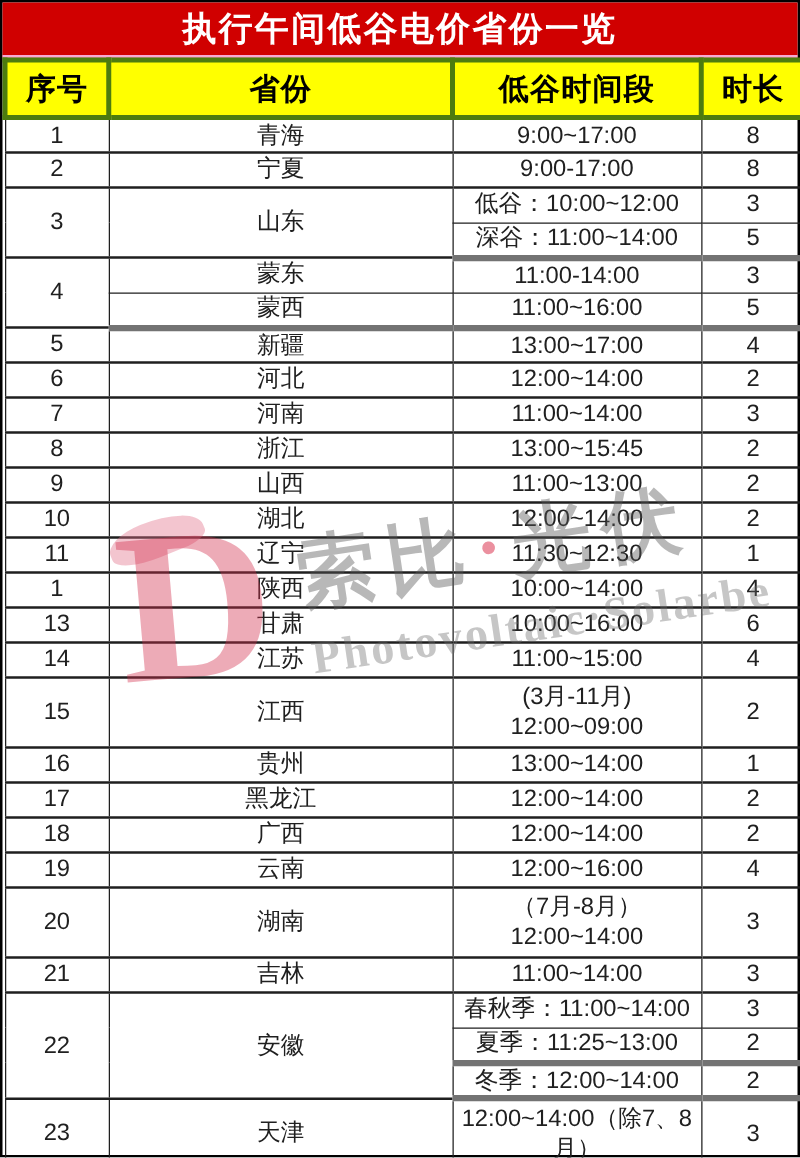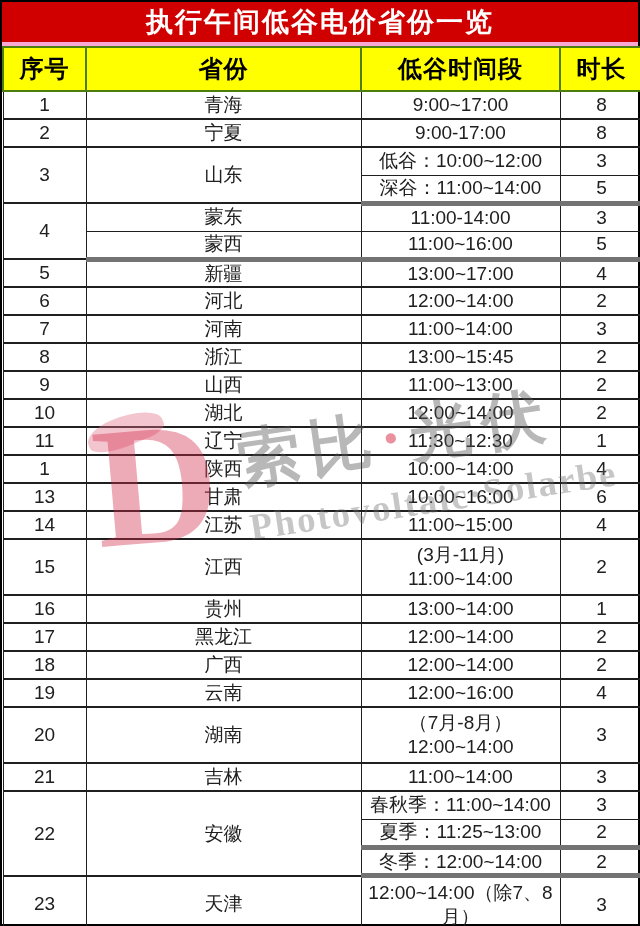--- a/index.html
+++ b/index.html
@@ -3,27 +3,27 @@
 <meta charset="utf-8">
 <style>
   html,body{margin:0;padding:0;}
   body{
     width:640px;height:926px;background:#ffffff;position:relative;overflow:hidden;
     font-family:"Liberation Sans","DejaVu Sans",sans-serif;
   }
   .frame{position:absolute;inset:0;width:640px;height:926px;box-sizing:border-box;border:2px solid #000;}
   .title-bar{
     height:44px;background:#d00000;color:#ffffff;display:flex;align-items:center;justify-content:center;
-    font-size:27px;font-weight:bold;letter-spacing:2px;box-sizing:border-box;border-bottom:4px solid #f9a8d4;
+    font-size:27px;font-weight:bold;letter-spacing:2px;box-sizing:border-box;border-bottom:2px solid #f9a8d4;
   }
   table{border-collapse:collapse;width:100%;table-layout:fixed;}
   col.c0{width:83px;} col.c1{width:275px;} col.c2{width:199px;} col.c3{width:83px;}
   th{
     background:#ffff00;color:#000000;font-size:24px;font-weight:bold;height:42px;
-    border:2px solid #4d7c0f;padding:0;letter-spacing:1px;
+    border:4px solid #4d7c0f;padding:0;letter-spacing:1px;
   }
   td{
     border-left:1.5px solid #1f1f1f;border-right:1.5px solid #1f1f1f;
     text-align:center;vertical-align:middle;color:#202020;font-size:19px;padding:0 3px;
     white-space:pre-line;line-height:1.25;
   }
   tr{height:28px;}
   tr.tall{height:56px;}
   tr.main td{border-top:2px solid #1f1f1f;border-bottom:1px solid #1f1f1f;}
   tr.sub td{border-top:1px solid #9a9a9a;border-bottom:5px solid #737373;}
@@ -164,21 +164,21 @@
         <tr class="main">
           <td>14</td>
           <td>江苏</td>
           <td>11:00~15:00</td>
           <td>4</td>
         </tr>
         <tr class="main tall">
           <td>15</td>
           <td>江西</td>
           <td>(3月-11月)
-11:00~14:00</td>
+12:00~09:00</td>
           <td>2</td>
         </tr>
         <tr class="main">
           <td>16</td>
           <td>贵州</td>
           <td>13:00~14:00</td>
           <td>1</td>
         </tr>
         <tr class="main">
           <td>17</td>

